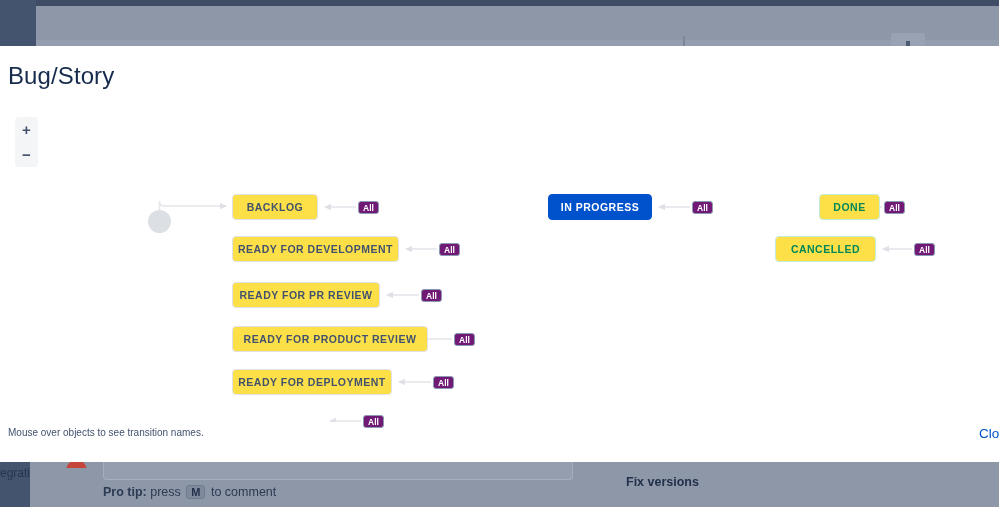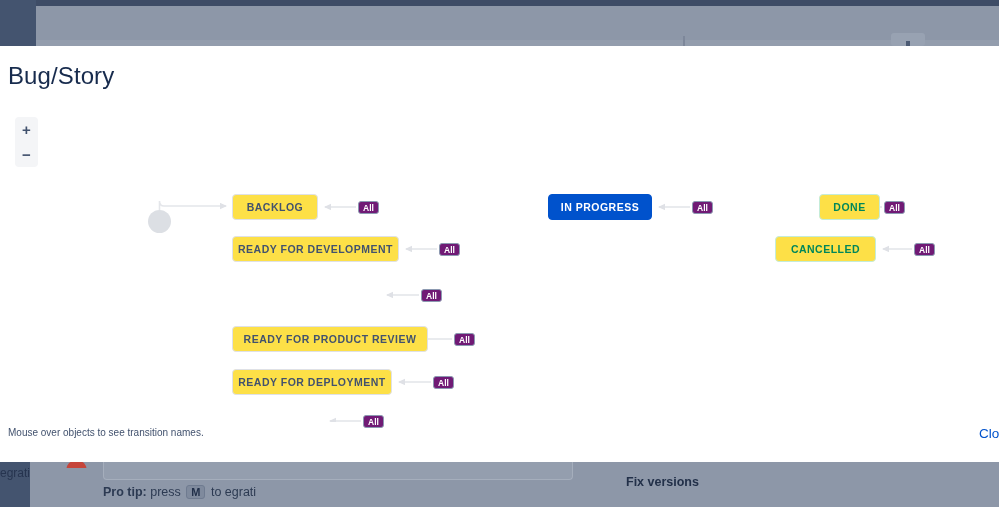--- a/index.html
+++ b/index.html
@@ -286,21 +286,21 @@
     <div class="bg-bottom"></div>
     <div class="bg-bottom-sidebar"></div>
     <div class="bg-bottom-label">egrati</div>
     <div class="bg-avatar"></div>
     <div class="bg-avatar-mask"></div>
     <div class="bg-comment-box"></div>
     <div class="bg-protip">
       <b>Pro tip:</b>
       <span>press</span>
       <span class="bg-kbd">M</span>
-      <span>to egrati</span>
+      <span>to comment</span>
     </div>
     <div class="bg-field-label">Fix versions</div>
     <div class="bg-field-value">None</div>
   </div>
 
   <div class="modal">
 
     <div class="modal-title">Bug/Story</div>
 
     <div class="zoom-ctl">
@@ -331,20 +331,21 @@
           <path d="M882,115 L853,115"></path>
           <path d="M912,157 L883,157"></path>
         </g>
       </svg>
 
       <div class="start-dot"></div>
     <div class="node default" style="left: 232px; top: 102px; width: 86px;">BACKLOG</div>
         <div class="badge" style="left: 358px; top: 109px;">All</div>
         <div class="node default" style="left: 232px; top: 144px; width: 167px;">READY FOR DEVELOPMENT</div>
         <div class="badge" style="left: 439px; top: 151px;">All</div>
+        <div class="node default" style="left: 232px; top: 190px; width: 148px;">READY FOR PR REVIEW</div>
         <div class="badge" style="left: 421px; top: 197px;">All</div>
         <div class="node default" style="left: 232px; top: 234px; width: 196px;">READY FOR PRODUCT REVIEW</div>
         <div class="badge" style="left: 454px; top: 241px;">All</div>
         <div class="node default" style="left: 232px; top: 277px; width: 160px; text-align: right;">READY FOR DEPLOYMENT</div>
         <div class="badge" style="left: 433px; top: 284px;">All</div>
         <div class="badge" style="left: 363px; top: 323px;">All</div>
         <div class="node inprogress" style="left: 548px; top: 102px; width: 104px;">IN PROGRESS</div>
         <div class="badge" style="left: 692px; top: 109px;">All</div>
         <div class="node done" style="left: 775px; top: 102px; width: 61px; margin-left: 44px;">DONE</div>
         <div class="badge" style="left: 884px; top: 109px;">All</div>

